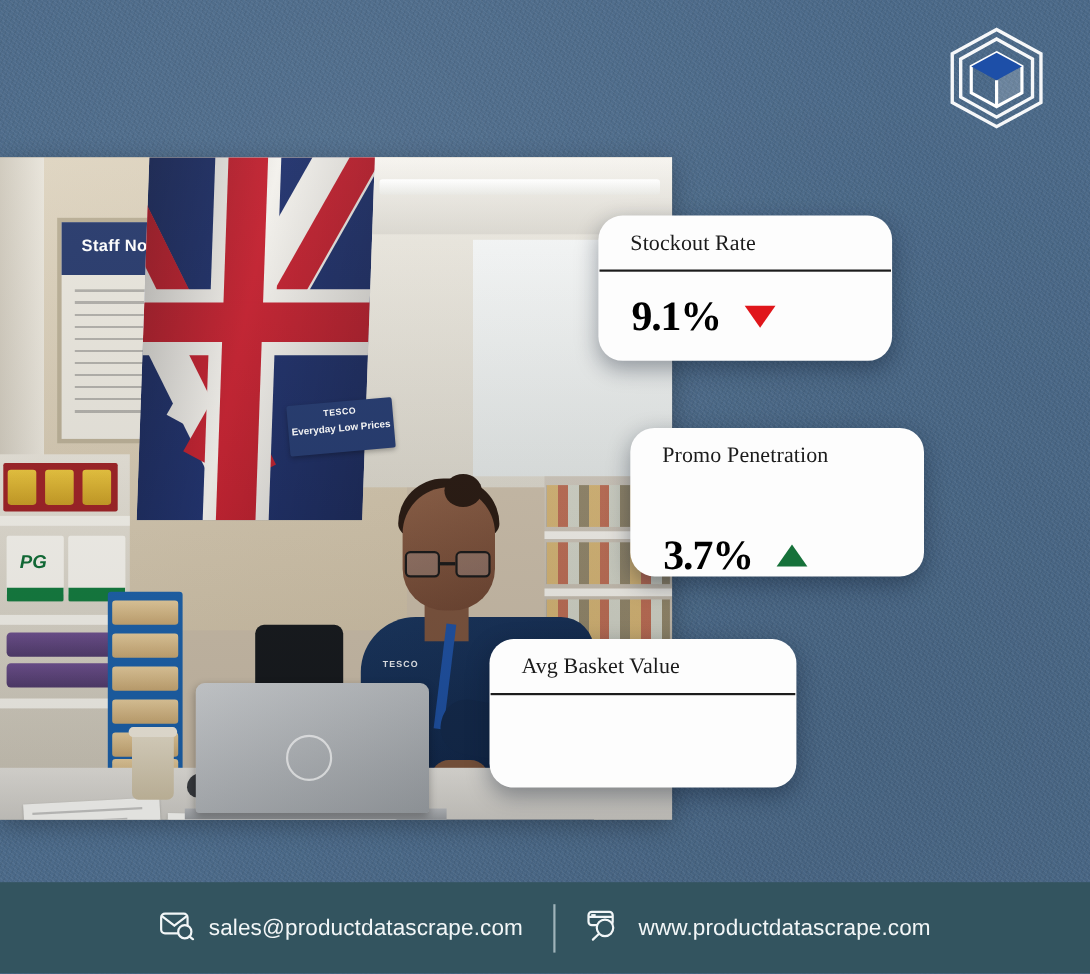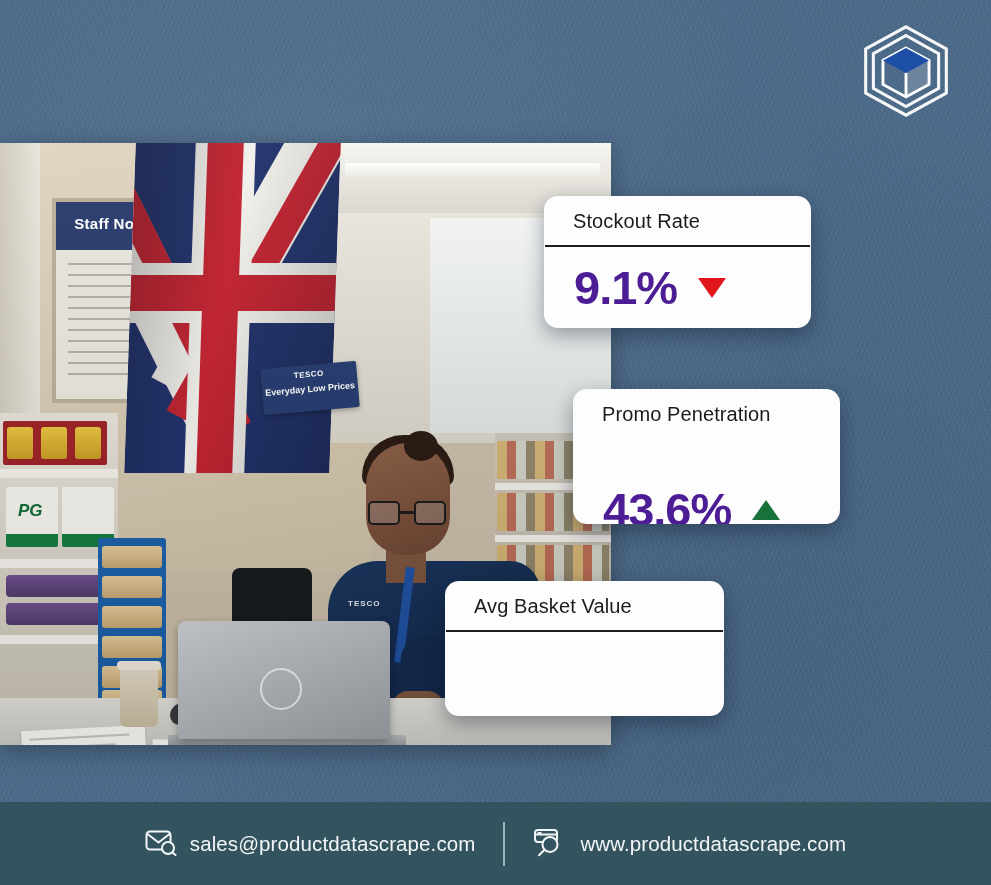--- a/index.html
+++ b/index.html
@@ -121,33 +121,33 @@
   .badge  { left:448px; top:462px; width:40px;  height:26px; background:#f0efe9; border-radius:2px; }
   .badge-t{ left:450px; top:466px; width:36px; color:#18345f; font-size:5px; text-align:center; line-height:1.5; }
   .lanyard{ left:400px; top:424px; width:9px;   height:96px; background:#1d4fa0; transform:rotate(7deg); }
   .tesco-em{ left:348px; top:456px; width:34px; height:11px; color:#e8eaee; font-size:8px; font-weight:bold; letter-spacing:1px; }
   .p-sleeve{ left:480px; top:440px; width:62px; height:130px; background:#14294b; border-radius:20px; }
 
   .photo-grade{ position:absolute; inset:0; background:linear-gradient(180deg, rgba(255,255,255,.05), rgba(0,0,0,.10)); }
 
   
   .card{
-    position:absolute; background:#fdfdfd; border-radius:14px;
+    position:absolute; background:#fdfdfd; border-radius:22px;
     box-shadow:0 7px 20px rgba(10,20,40,.38);
-    display:flex; flex-direction:column; overflow:hidden;
+    display:flex; flex-direction:column; overflow:hidden;font-family:Liberation Serif, serif;
   }
   .card .c-title{
     flex:0 0 auto; padding:14px 0 12px 29px;
     font-size:20px; color:#1b1b1b; letter-spacing:.1px;
   }
   .card .c-rule{ height:2px; background:#1c1c1c; margin:0 1px; }
   .card .c-valrow{
     flex:1 1 auto; display:flex; align-items:center; gap:21px; padding-left:30px;
   }
-  .card .c-value{ font-size:47px; font-weight:bold; color:#4c1d95; letter-spacing:-1px; line-height:1; }
+  .card .c-value{ font-size:38px; font-weight:bold; color:#000000; letter-spacing:-1px; line-height:1; }
   .tri{ width:0; height:0; }
   .tri.down{ border-left:14px solid transparent; border-right:14px solid transparent; border-top:20px solid #e0161b; }
   .tri.up  { border-left:14px solid transparent; border-right:14px solid transparent; border-bottom:20px solid #16713a; }
 
   #card-1{ left:544px; top:196px; width:267px; height:132px; }
   #card-2{ left:573px; top:389px; width:267px; height:135px;gap:24px; }
   #card-3{ left:445px; top:581px; width:279px; height:135px; }
 
   
   #footer{
@@ -296,21 +296,21 @@
   <div class="c-valrow">
     <div class="c-value">9.1%</div>
     <div class="tri down"></div>
   </div>
 </div>
 
 <div class="card" id="card-2">
   <div class="c-title">Promo Penetration</div>
   <div class="c-rule"></div>
   <div class="c-valrow">
-    <div class="c-value">43.6%</div>
+    <div class="c-value">3.7%</div>
     <div class="tri up"></div>
   </div>
 </div>
 
 <div class="card" id="card-3">
   <div class="c-title">Avg Basket Value</div>
   <div class="c-rule"></div>
 </div>
 
 <div id="footer">

